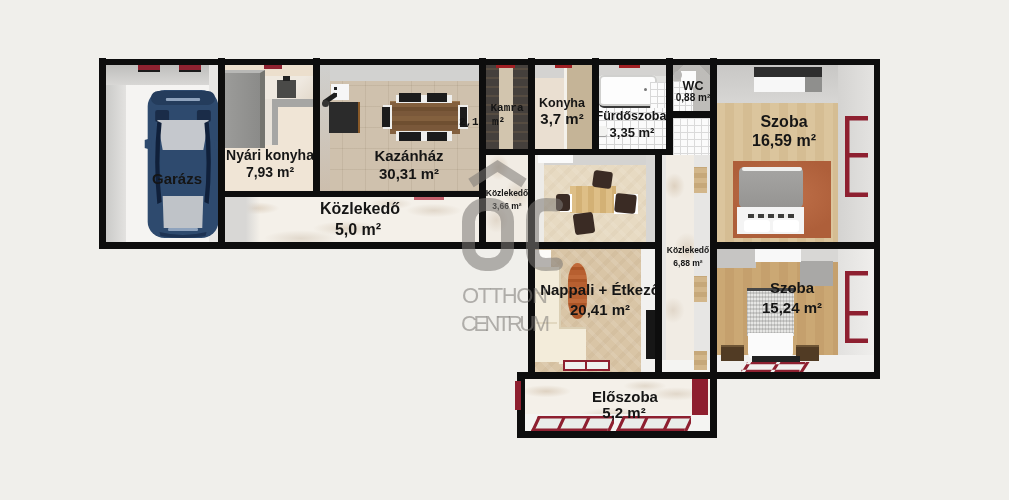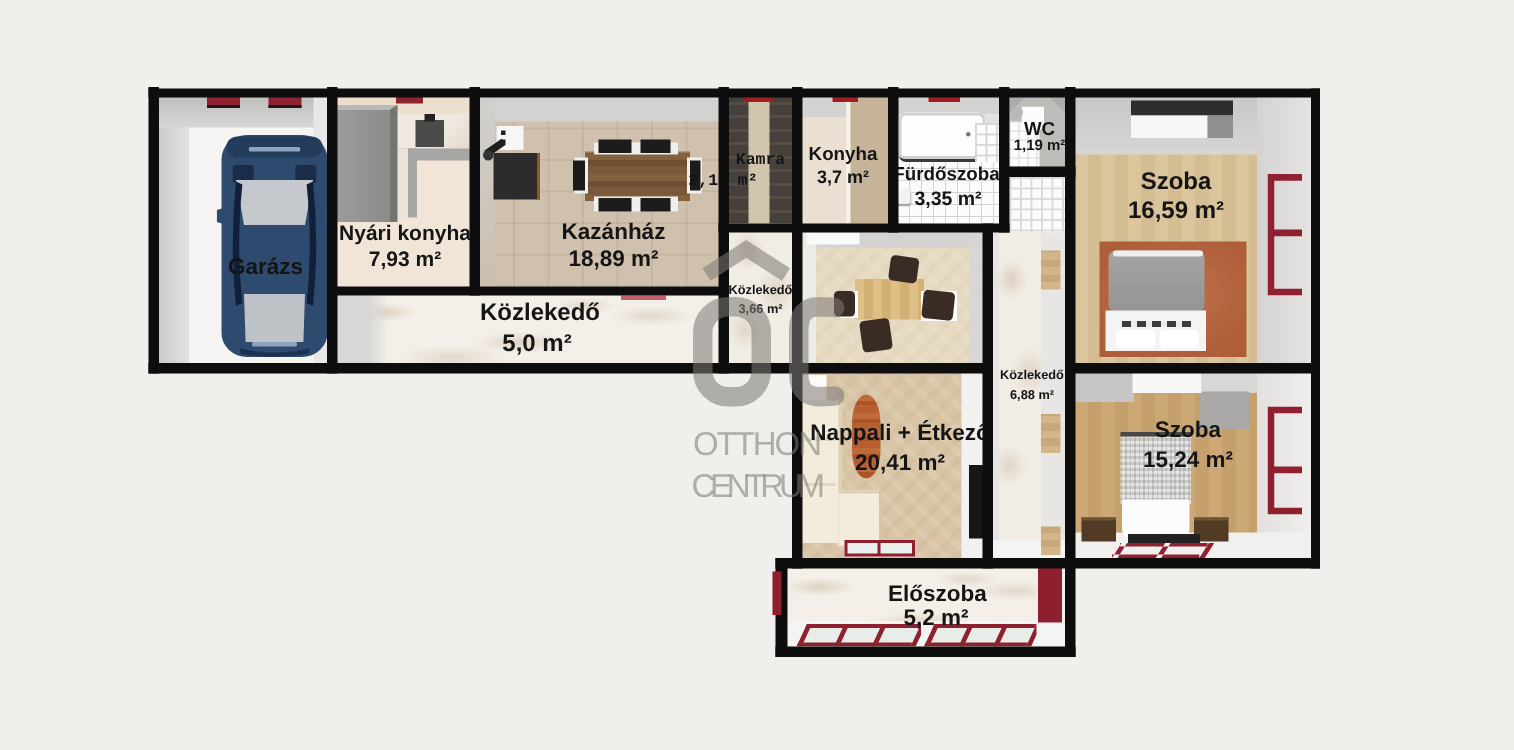--- a/index.html
+++ b/index.html
@@ -101,21 +101,21 @@
 <div class="abs" style="left:458px;top:105px;width:10px;height:24px;background:#efefed;"></div>
 
 <div class="abs" style="left:399px;top:93px;width:22px;height:9px;background:#1c1c1c;"></div>
 <div class="abs" style="left:427px;top:93px;width:20px;height:9px;background:#1c1c1c;"></div>
 <div class="abs" style="left:399px;top:132px;width:22px;height:9px;background:#1c1c1c;"></div>
 <div class="abs" style="left:427px;top:132px;width:20px;height:9px;background:#1c1c1c;"></div>
 <div class="abs" style="left:382px;top:107px;width:8px;height:20px;background:#1c1c1c;"></div>
 <div class="abs" style="left:460px;top:107px;width:7px;height:20px;background:#1c1c1c;"></div>
 
 <div class="lbl" style="left:409px;top:155px;font-size:15px;">Kazánház</div>
-<div class="lbl" style="left:409px;top:173px;font-size:15px;">18,89 m²</div>
+<div class="lbl" style="left:409px;top:173px;font-size:15px;">30,31 m²</div>
 
 <div class="abs marble" style="left:224px;top:197px;width:256px;height:45px;"></div>
 
 <div class="abs" style="left:224px;top:197px;width:36px;height:45px;background:linear-gradient(90deg,#d8d7d5 60%,rgba(216,215,213,0));"></div>
 
 <div class="abs" style="left:414px;top:197px;width:30px;height:2.5px;background:#c4606c;"></div>
 
 <div class="lbl" style="left:360px;top:209px;font-size:16px;">Közlekedő</div>
 <div class="lbl" style="left:358px;top:230px;font-size:16px;">5,0 m²</div>
 
@@ -132,21 +132,21 @@
 
 <div class="abs" style="left:535px;top:64px;width:57px;height:85px;background:#eadfd1;"></div>
 
 <div class="abs" style="left:535px;top:64px;width:57px;height:14px;background:#d4d3d1;"></div>
 
 <div class="abs" style="left:564px;top:64px;width:28px;height:85px;background:#c5b497;border-left:3px solid #f4f1ea;"></div>
 
 <div class="abs" style="left:555px;top:64px;width:17px;height:4px;background:#a01f23;"></div>
 
 <div class="lbl" style="left:562px;top:103px;font-size:12.5px;text-align:right;">Konyha</div>
-<div class="lbl" style="left:562px;top:118px;font-size:12px;">3,7 m²</div>
+<div class="lbl" style="left:562px;top:118px;font-size:15px;">3,7 m²</div>
 
 <div class="abs" style="left:598px;top:64px;width:68px;height:85px;background:#e2e2e0;"></div>
 
 <div class="abs" style="left:598px;top:104px;width:68px;height:45px;background:#fbfbfb;background-image:linear-gradient(#d4d4d4 1px,transparent 1px),linear-gradient(90deg,#d4d4d4 1px,transparent 1px);background-size:8px 8px;"></div>
 
 <div class="abs" style="left:598px;top:64px;width:68px;height:12px;background:#d4d3d1;"></div>
 
 <div class="abs" style="left:599px;top:75px;width:58px;height:31px;background:#fdfdfd;border-radius:5px;border-bottom:2px solid #3a3a3a;box-shadow:inset 0 0 0 2px #d0d0ce;"></div>
 
 <div class="abs" style="left:644px;top:88px;width:3px;height:3px;background:#777;border-radius:50%;"></div>
@@ -164,21 +164,21 @@
 
 <div class="abs" style="left:673px;top:81px;width:20px;height:31px;background:#fcfcfc;background-image:linear-gradient(#d5d5d5 1px,transparent 1px),linear-gradient(90deg,#d5d5d5 1px,transparent 1px);background-size:6px 6px;"></div>
 
 <svg class="abs" style="left:681px;top:71px;" width="15" height="21" viewBox="0 0 15 21">
   <path d="M0 0 h15 v13 L7.5 21 L0 13 Z" fill="#fcfcfc"></path>
 </svg>
 
 <div class="abs" style="left:674px;top:71px;width:8px;height:8px;background:#b9b8b6;border-radius:50%;"></div>
 
 <div class="lbl" style="left:693px;top:86px;font-size:12.5px;">WC</div>
-<div class="lbl" style="left:693px;top:98px;font-size:10px;">1,19 m²</div>
+<div class="lbl" style="left:693px;top:98px;font-size:10px;">0,88 m²</div>
 
 <div class="abs" style="left:716px;top:64px;width:158px;height:178px;background:repeating-linear-gradient(90deg,#dbc59d 0 9px,#d5bd93 9px 18px);"></div>
 
 <div class="abs" style="left:716px;top:64px;width:158px;height:39px;background:linear-gradient(180deg,#c8c7c5,#d7d6d4);"></div>
 
 <div class="abs" style="left:838px;top:64px;width:36px;height:178px;background:linear-gradient(90deg,#d4d3d1,#e4e3e1);"></div>
 
 <div class="abs" style="left:754px;top:67px;width:68px;height:10px;background:#2e2e2e;"></div>
 
 <div class="abs" style="left:754px;top:77px;width:51px;height:15px;background:#f7f7f7;"></div>

